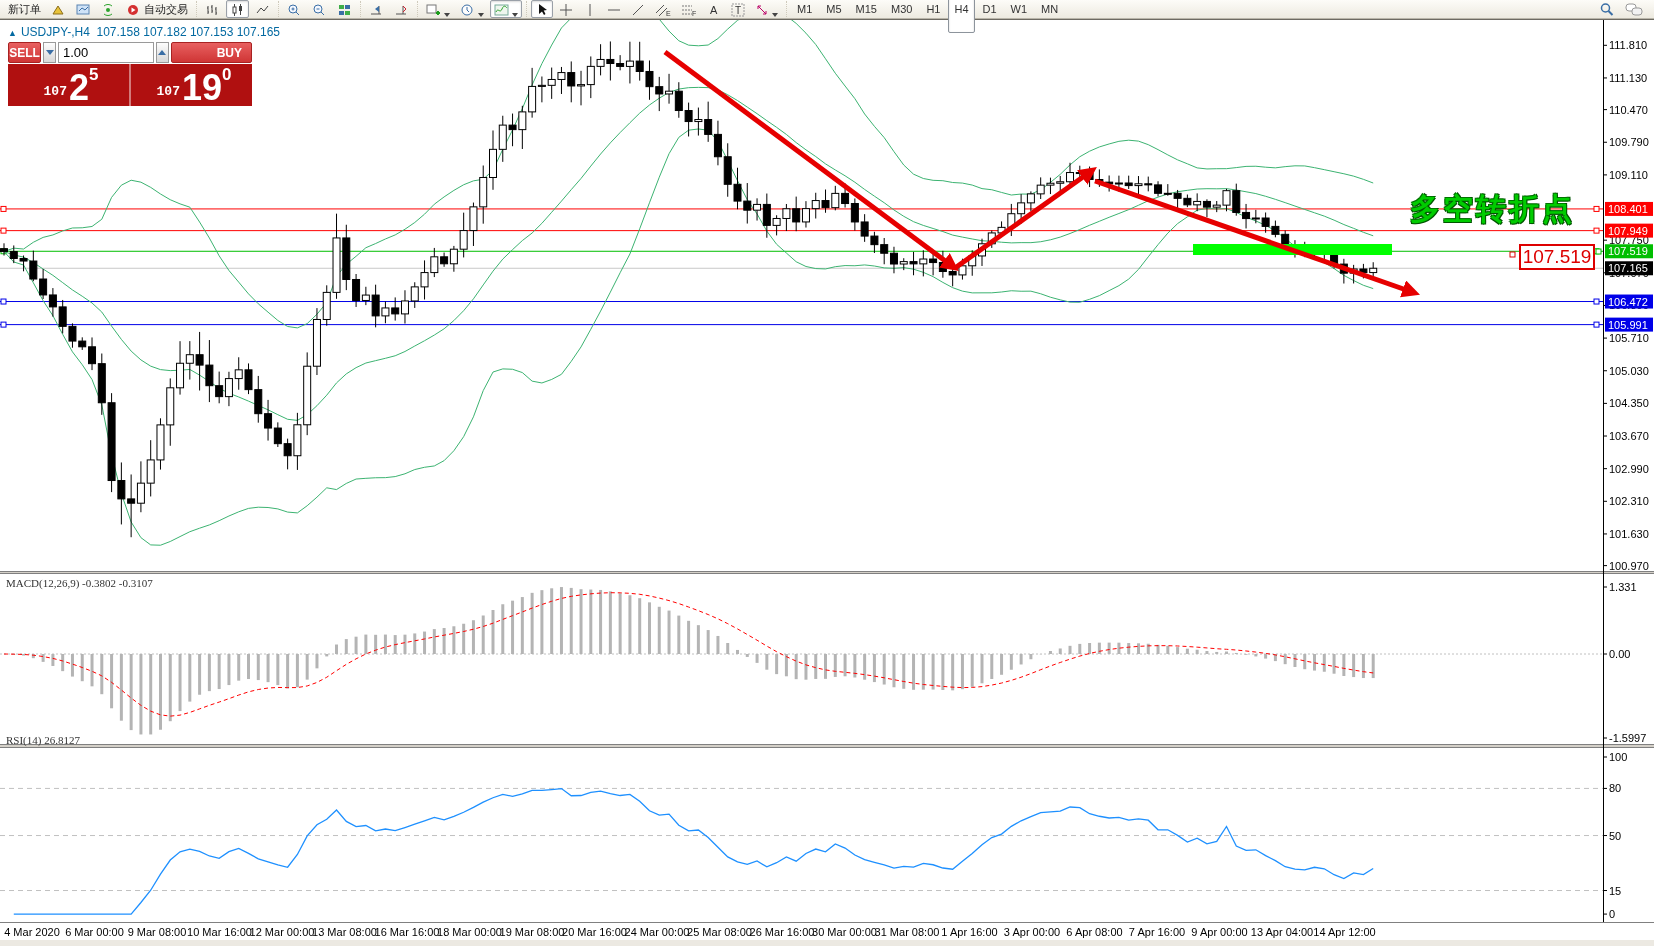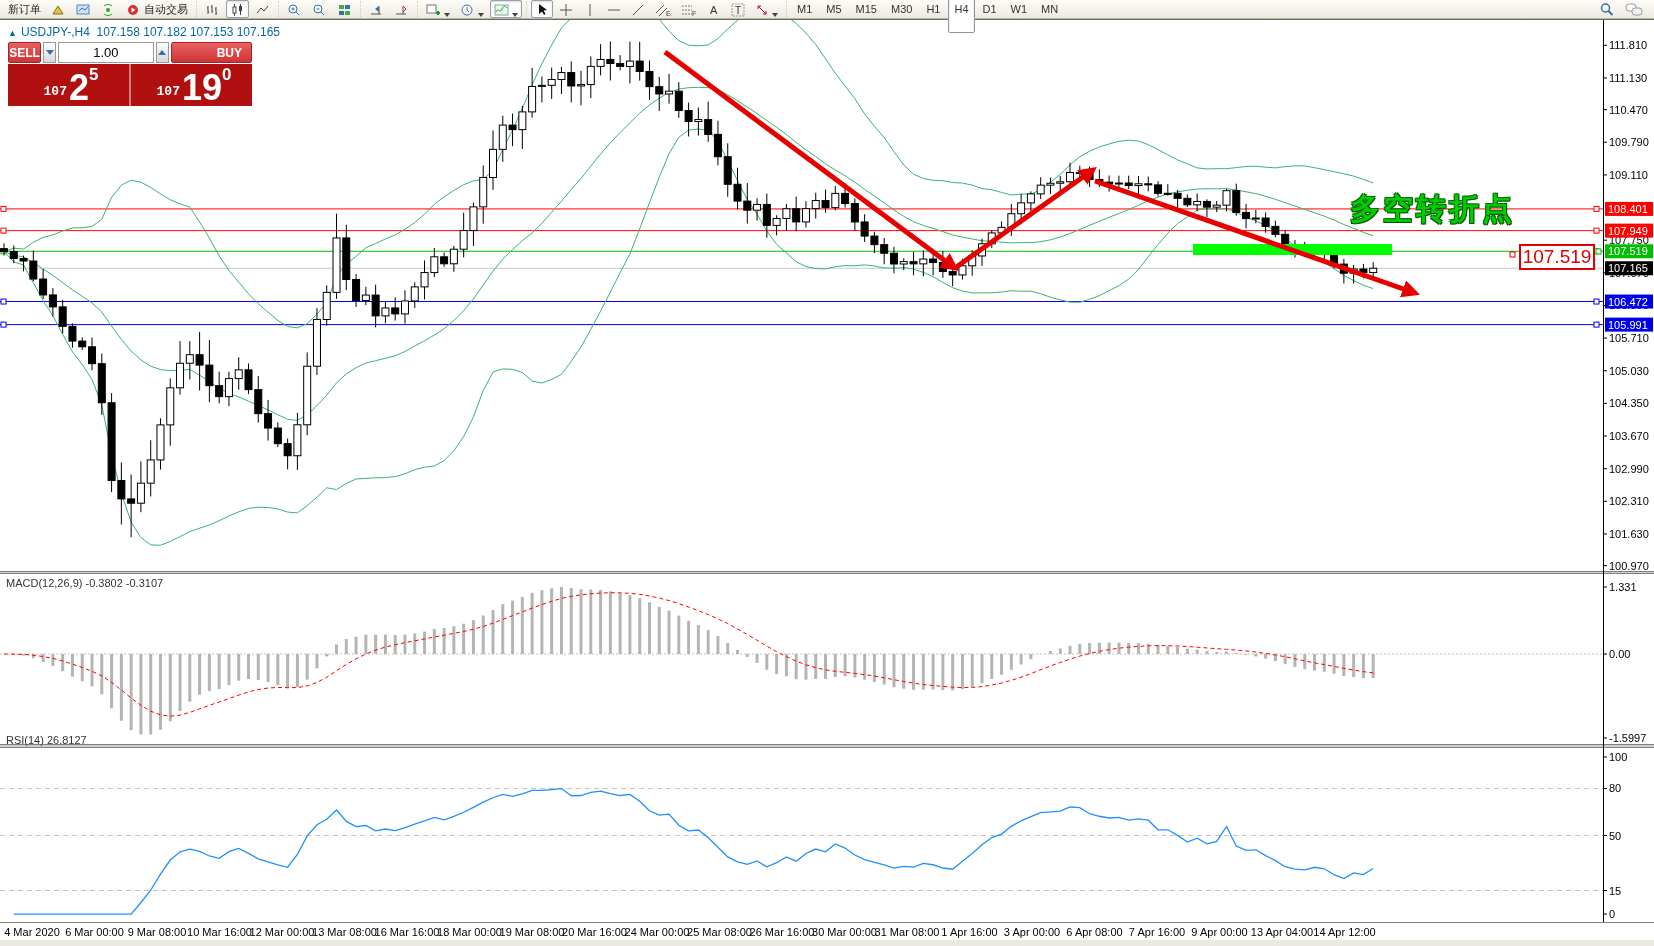--- a/index.html
+++ b/index.html
@@ -24,31 +24,31 @@
   #symbol-title .tri{font-size:9px;margin-right:4px;}
   
   #oneclick{position:absolute;left:8px;top:42px;width:244px;z-index:7;font-family:"Liberation Sans",sans-serif;}
   #oc-row1{display:flex;height:21px;}
   .oc-btn{background:linear-gradient(#e86060,#cf3535);border:1px solid #a82222;border-radius:2px;color:#fff;
      font-size:12px;font-weight:bold;display:flex;align-items:center;justify-content:center;}
   #oc-sell{width:46px;}#oc-buy{width:64px;margin-left:2px;padding-left:36px;}
   .spin{width:16px;background:linear-gradient(#fdfdfd,#d8d8d8);border:1px solid #9a9a9a;display:flex;align-items:center;justify-content:center;margin-left:2px;}
   .spin-up:after{content:"";width:0;height:0;border-left:4px solid transparent;border-right:4px solid transparent;border-bottom:5px solid #3a6ea5;}
   .spin-dn:after{content:"";width:0;height:0;border-left:4px solid transparent;border-right:4px solid transparent;border-top:5px solid #3a6ea5;}
-  #oc-vol{width:86px;height:19px;border:1px solid #9a9a9a;font-size:13px;text-align:center;padding:0 4px;margin-left:2px;}
+  #oc-vol{width:86px;height:19px;border:1px solid #9a9a9a;font-size:13px;text-align:left;padding:0 4px;margin-left:2px;}
   #oc-row2{display:flex;height:42px;margin-top:1px;background:#b01010;}
   .oc-half{flex:1;display:flex;align-items:flex-end;justify-content:center;color:#fff;padding-bottom:3px;}
   .oc-half.left{border-right:2px solid rgba(255,255,255,.45);}
   .oc-pfx{font-size:13px;font-weight:bold;margin:0 2px 4px 5px;font-family:Liberation Mono, monospace;}
   .oc-big{font-size:36px;font-weight:bold;line-height:30px;}
   .oc-sup{font-size:17px;font-weight:bold;align-self:flex-start;margin-top:1px;}
   
-  .pane-label{position:absolute;font-size:11px;color:#333;z-index:6;}
+  .pane-label{position:absolute;font-size:11px;color:#333;z-index:6;font-family:Liberation Serif, serif;}
   
-  #turning-point{position:absolute;left:1350px;top:189px;z-index:8;font-size:30px;font-weight:bold;color:#00cc00;letter-spacing:3px;
+  #turning-point{position:absolute;left:1410px;top:189px;z-index:8;font-size:30px;font-weight:bold;color:#00cc00;letter-spacing:3px;
      text-shadow:1px 1px 0 #005500,-1px -1px 0 #007400,1px -1px 0 #005500,-1px 1px 0 #005500;white-space:nowrap;font-family:Liberation Mono, monospace;}
   #price-callout{position:absolute;left:1519px;top:244px;width:72px;height:22px;z-index:8;background:#fff;
      border:2px solid #dd0000;color:#dd0000;font-size:19px;display:flex;align-items:center;justify-content:center;}
   #chart-svg{position:absolute;left:0;top:0;z-index:1;}
   #bottom-strip{position:absolute;left:0;top:940px;width:1654px;height:6px;background:#ece9e2;z-index:2;}
   svg text{font-family:"Liberation Sans",sans-serif;}
 </style>
 </head>
 <body>
 

